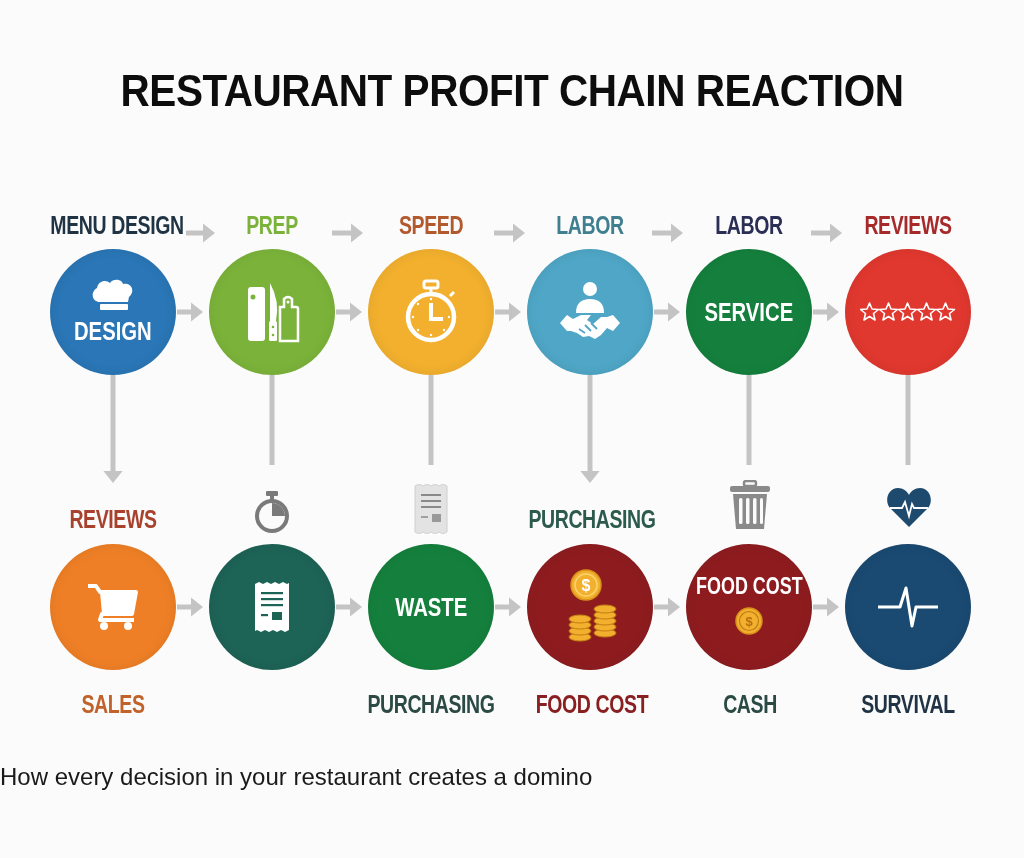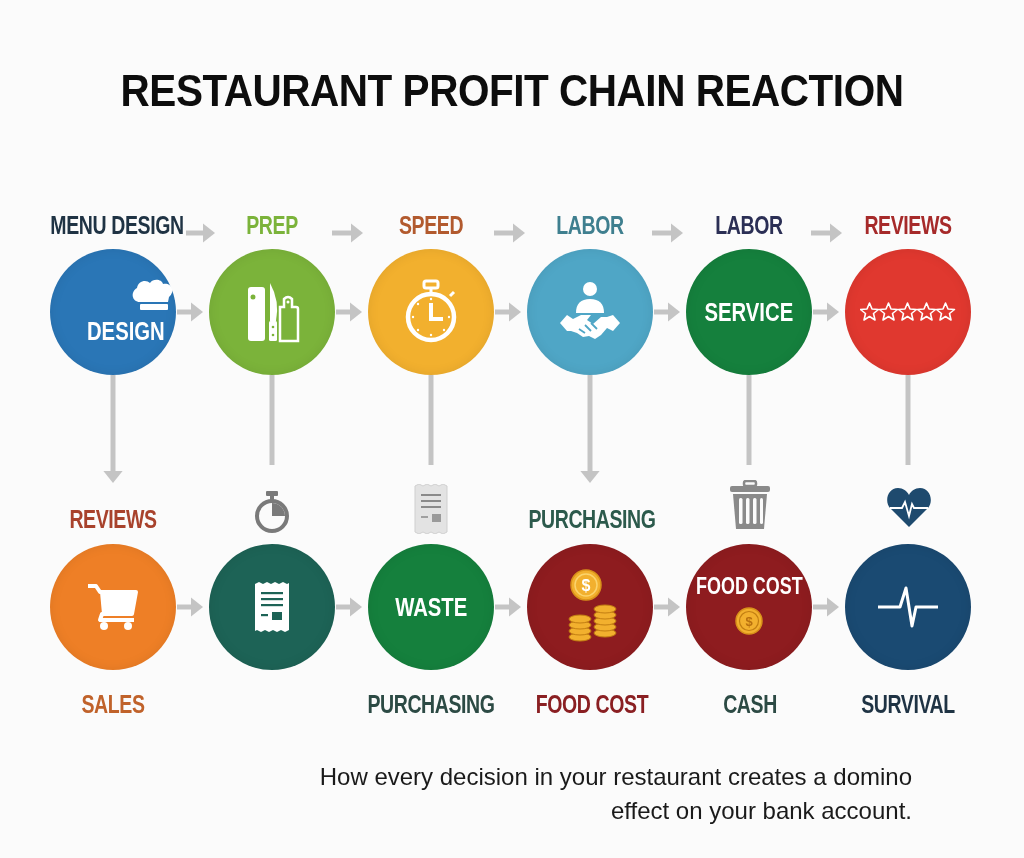--- a/index.html
+++ b/index.html
@@ -26,21 +26,21 @@
       letter-spacing: -0.5px;
       color: #0d0d0d;
       transform: scaleX(0.92);
       transform-origin: center;
     }
     .subtitle {
       position: absolute;
       left: 0;
       width: 912px;
       top: 760px;
-      text-align: right;
+      text-align: left;
       font-family: "Liberation Sans", sans-serif;
       font-size: 24px;
       line-height: 34px;
       color: #1a1a1a;
     }
     .subtitle span { display: block; }
     .label {
       position: absolute;
       width: 200px;
       margin-left: -100px;
@@ -129,21 +129,21 @@
   </g>
 </svg>
 
 <div class="label" style="left: 117px; top: 211px; color: rgb(31, 51, 68);">MENU DESIGN</div>
 <div class="label" style="left: 272px; top: 211px; color: rgb(123, 179, 58);">PREP</div>
 <div class="label" style="left: 431px; top: 211px; color: rgb(178, 90, 46);">SPEED</div>
 <div class="label" style="left: 590px; top: 211px; color: rgb(63, 127, 143);">LABOR</div>
 <div class="label" style="left: 749px; top: 211px; color: rgb(43, 47, 85);">LABOR</div>
 <div class="label" style="left: 908px; top: 211px; color: rgb(166, 42, 42);">REVIEWS</div>
 
-<div class="circle" style="left: 113px; top: 312px; background: rgb(42, 118, 182); align-items: flex-end;">
+<div class="circle" style="left: 113px; top: 312px; background: rgb(42, 118, 182);">
   <svg width="46" height="38" viewBox="0 0 46 38">
     <path d="M10 24 C2 24 0 14 7 10 C8 3 16 1 20 5 C23 0 32 1 33 6 C41 4 46 13 39 19 L38 24 Z" fill="#fff"></path>
     <rect x="10" y="26" width="28" height="6" rx="1" fill="#fff"></rect>
   </svg>
   <div class="circle-text">DESIGN</div>
 </div>
 
 <div class="circle" style="left: 272px; top: 312px; background: rgb(123, 179, 58);">
   <svg width="60" height="70" viewBox="0 0 60 70">
     <rect x="6" y="10" width="17" height="54" rx="3" fill="#fff"></rect>
@@ -297,14 +297,13 @@
 </div>
 
 <div class="label" style="left: 113px; top: 690px; color: rgb(192, 98, 42);">SALES</div>
 <div class="label" style="left: 431px; top: 690px; color: rgb(44, 74, 68);">PURCHASING</div>
 <div class="label" style="left: 592px; top: 690px; color: rgb(138, 31, 34);">FOOD COST</div>
 <div class="label" style="left: 750px; top: 690px; color: rgb(44, 74, 68);">CASH</div>
 <div class="label" style="left: 908px; top: 690px; color: rgb(31, 51, 68);">SURVIVAL</div>
 
 <div class="subtitle">
   <span>How every decision in your restaurant creates a domino</span>
-  <span>effect on your bank account.</span>
 </div>
 
 </body></html>

